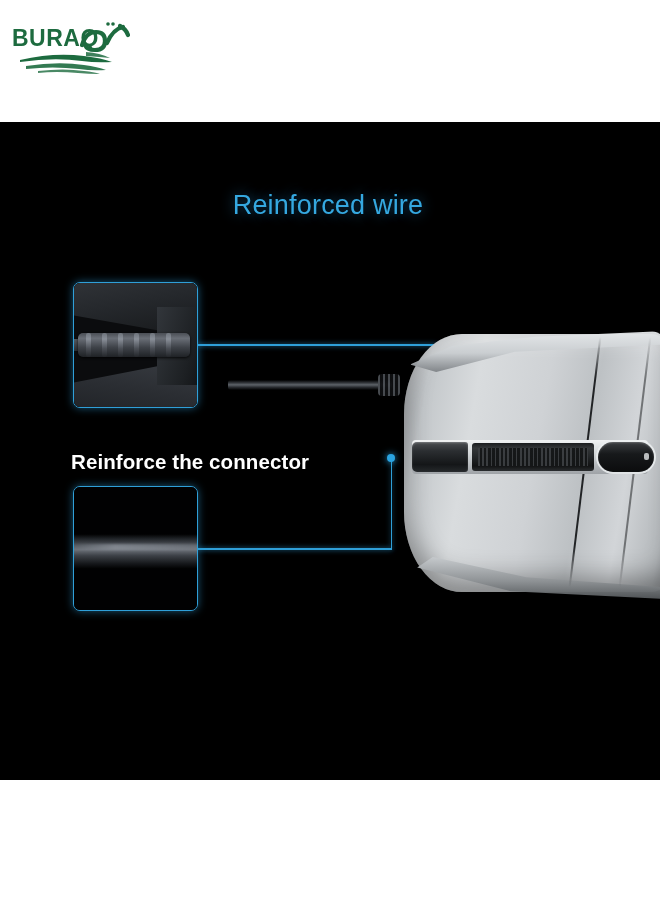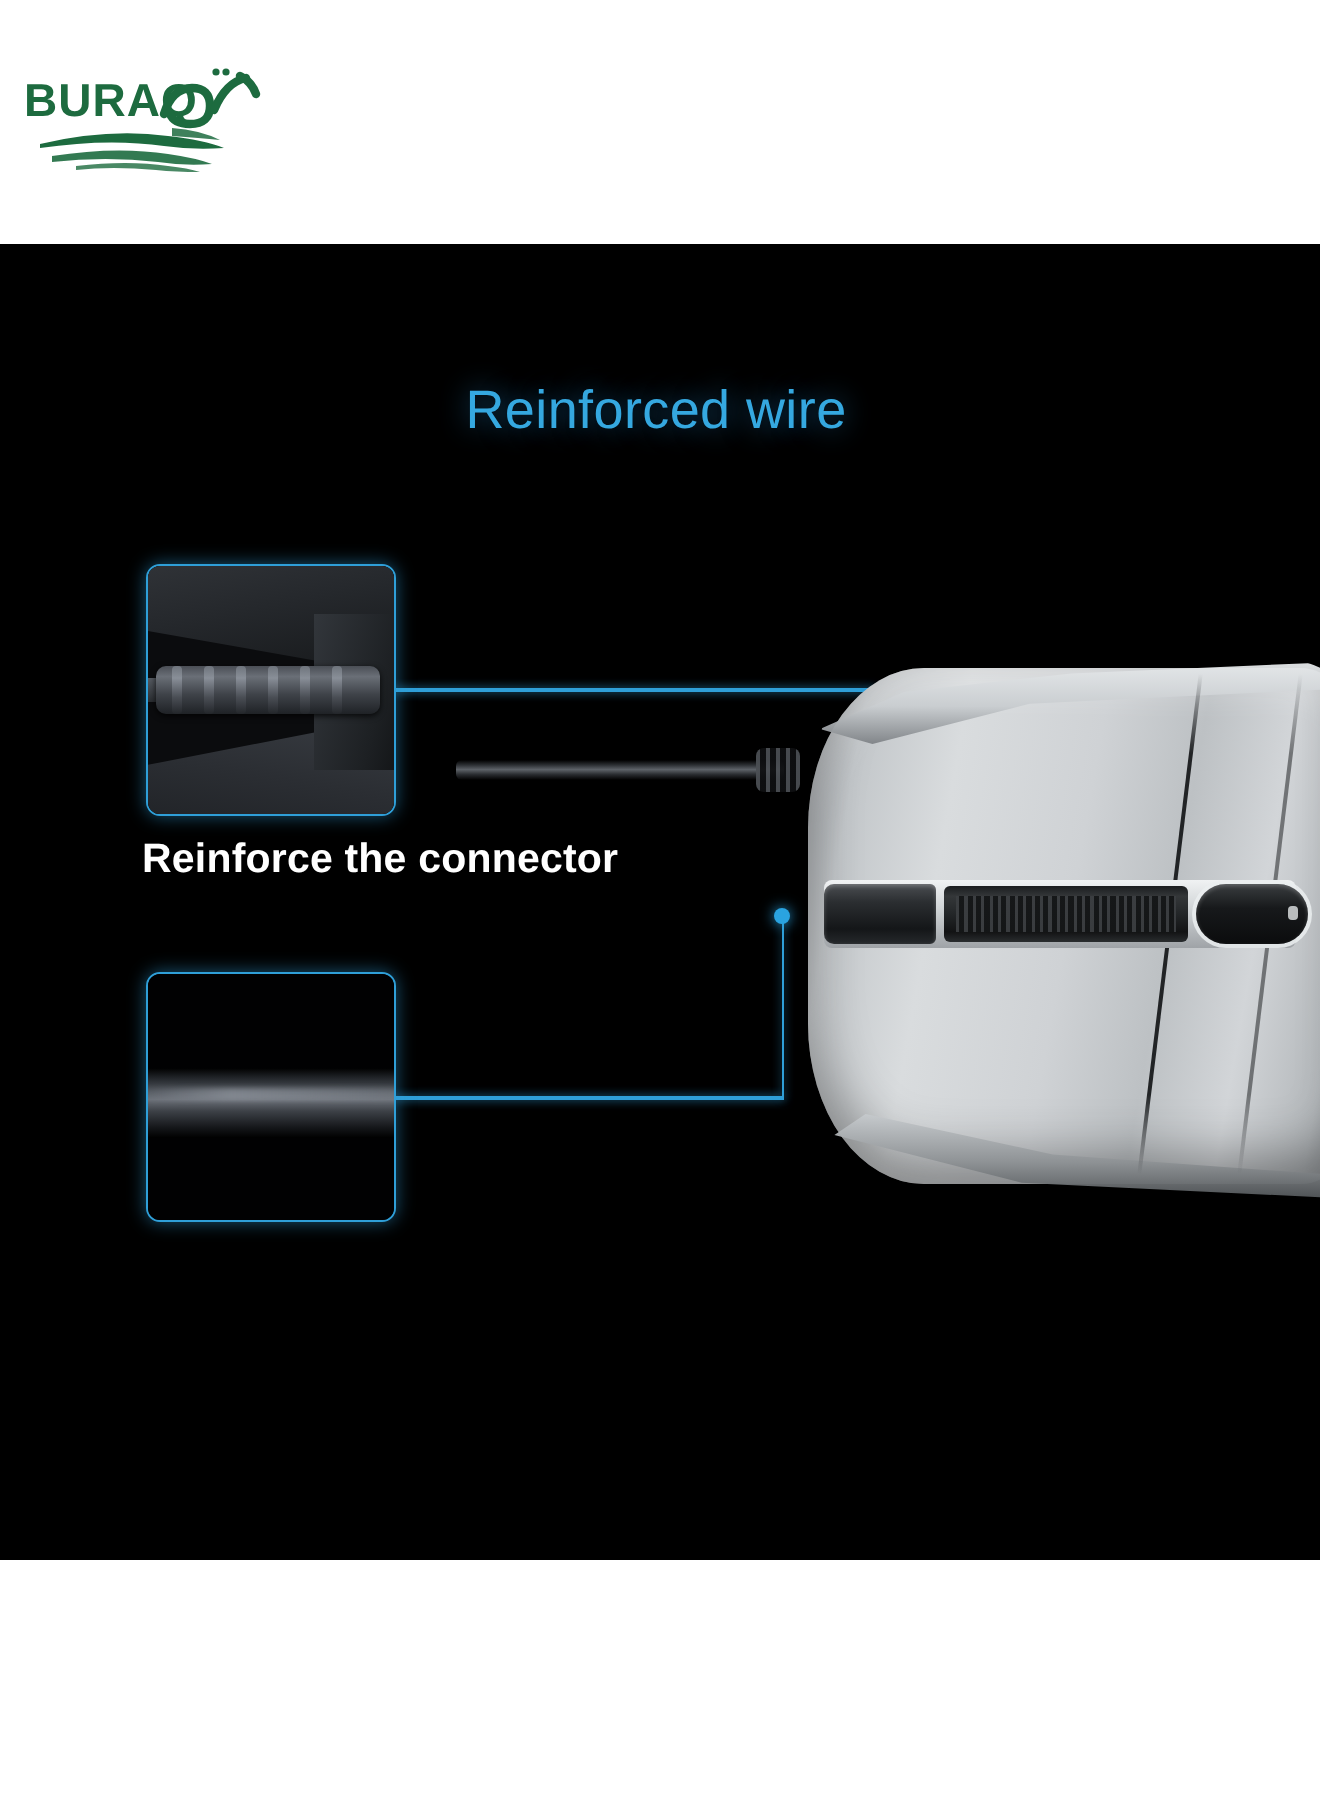--- a/index.html
+++ b/index.html
@@ -11,21 +11,21 @@
     width: 660px;
     height: 904px;
     font-family: "Liberation Sans", sans-serif;
     overflow: hidden;
     position: relative;
   }
 
   
   .header {
     position: absolute;
-    left: 0; top: 12px;
+    left: 0; top: 0;
     width: 536px;
     height: 122px;
     background: #ffffff;
     text-decoration: underline;
   }
   .logo {
     position: absolute;
     left: 8px;
     top: 16px;
     width: 150px;
@@ -152,20 +152,21 @@
   
   .caption {
     position: absolute;
     color: #ffffff;
     font-weight: bold;
     font-size: 20.5px;
     letter-spacing: 0.1px;
     line-height: 1.08;
     font-family: "Liberation Sans", sans-serif;
     white-space: pre;
+    margin-top: 32px;
   }
   #caption-connector { left: 71px; top: 297px; }
   #caption-wire      { left: 71px; top: 506px; }
 
   
   .lead {
     position: absolute;
     background: #2f9fd8;
     box-shadow: 0 0 5px rgba(47,159,216,0.8);
   }

